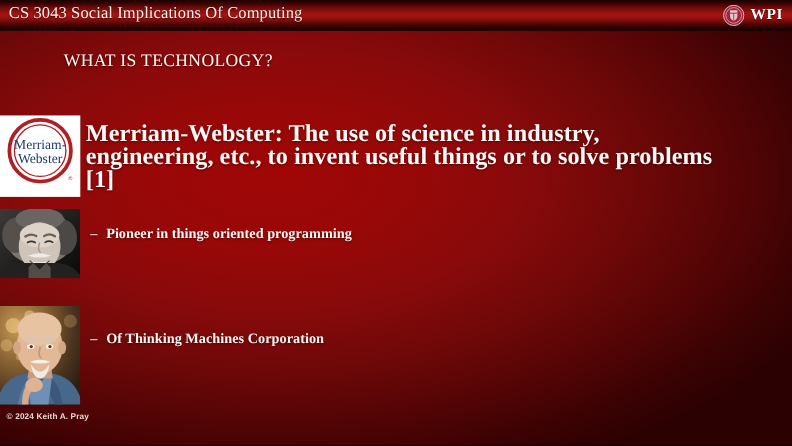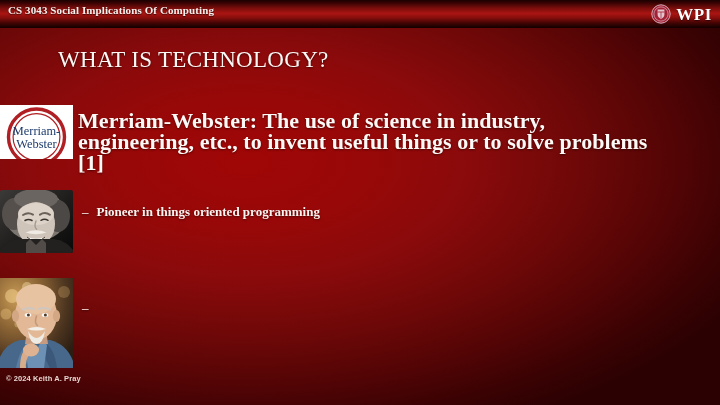--- a/index.html
+++ b/index.html
@@ -40,52 +40,52 @@
       #8b0f0d 62%,
       #4a0504 80%,
       #200101 94%,
       #120000 100%);
     z-index: 5;
   }
   #header-title {
     position: absolute;
     left: 8px;
     top: 4px;
-    font-size: 11px;
-    font-weight: bold;
+    font-size: 15px;
+    font-weight: normal;
     color: #f7f2ef;
     letter-spacing: 0.1px;
     white-space: nowrap;
     text-shadow: 0 1px 1px rgba(0,0,0,.65);
   }
   #wpi-logo {
     position: absolute;
     right: 8px;
     top: 2px;
     height: 24px;
     display: flex;
     align-items: center;
     gap: 5px;
   }
   #wpi-seal { display: block; }
   #wpi-wordmark {
-    font-size: 17px;
+    font-size: 14px;
     font-weight: bold;
     color: #ffffff;
     letter-spacing: 0.6px;
     line-height: 1;
     text-shadow: 0 1px 1px rgba(0,0,0,.6);
   }
 
   
   #slide-title {
     position: absolute;
     left: 58px;
     top: 47px;
-    font-size: 23px;
+    font-size: 16px;
     font-weight: normal;
     color: #fdf8f4;
     letter-spacing: 0.3px;
     white-space: nowrap;
     text-shadow: 0 1px 2px rgba(0,0,0,.55);
   }
   .thumb {
     position: absolute;
     left: 0;
     overflow: hidden;
@@ -112,21 +112,21 @@
     color: #fbf5f1;
     line-height: 18px;
     text-shadow: 0 1px 2px rgba(0,0,0,.5);
   }
   .sub-dash { color: #f0d9d4; }
 
   
   #mw-thumb {
     top: 105px;
     width: 73px;
-    height: 54px;
+    height: 74px;
     background: #ffffff;
     text-align: center;
   }
   #mw-block-text { top: 110px; width: 580px; }
 
   
   #ak-thumb {
     top: 190px;
     width: 73px;
     height: 63px;
@@ -287,18 +287,19 @@
         <path d="M28 53 q8.5 14 17 0 q-2 13 -8.5 13 q-6.5 0 -8.5 -13 z" fill="#eeebe4"></path>
 
         <path d="M20 90 q0 -18 9 -21 q7 -2 9 3 q-3 5 -9 5 q-4 6 -3 13 z" fill="#d8ac8a"></path>
         <ellipse cx="31" cy="72" rx="8" ry="6.5" fill="#dfb391"></ellipse>
       </g>
     </svg>
   </div>
   <div class="block-text" id="hd-block-text">
     <div class="sub-line">
       <span class="sub-dash">–</span>
+      <span>Of Thinking Machines Corporation</span>
     </div>
   </div>
 
   <div id="footer-copyright">© 2024 Keith A. Pray</div>
 
 </div>
 
 </body></html>

